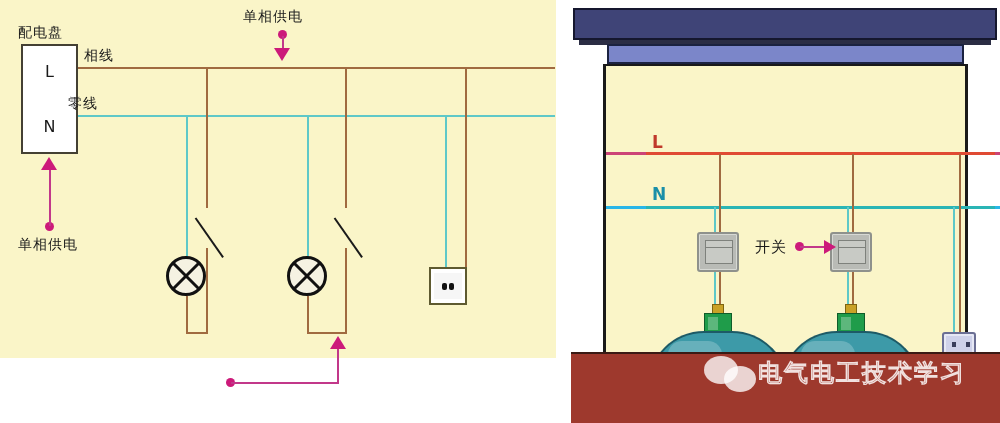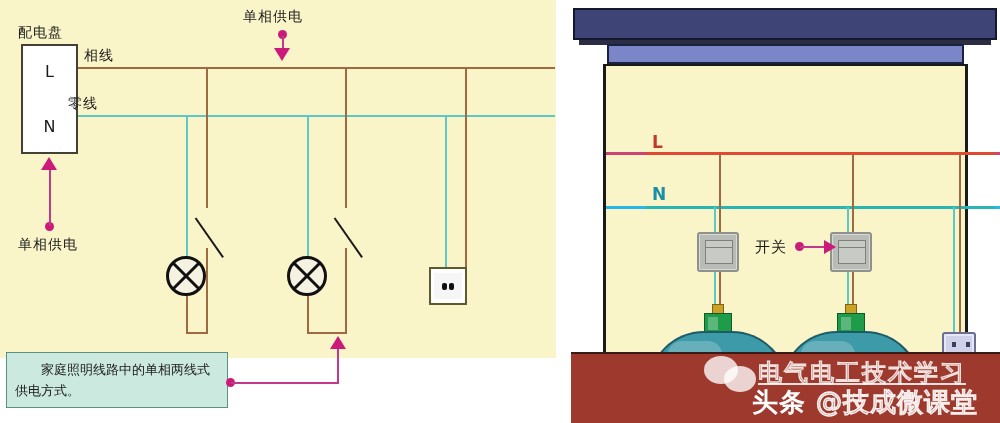--- a/index.html
+++ b/index.html
@@ -248,21 +248,21 @@
 
   #ann-lamp-text { position: absolute; left: 131px; top: 352px; font-size: 15px; color:#1a1a1a; letter-spacing:1px;}
   #ann-lamp-linev{ left: 242px; top: 338px; width: 2px; height: 24px; }
   #ann-lamp-arr  { left: 236px; top: 326px; }
 
   
   #wm-wechat { position: absolute; left: 704px; top: 356px; width: 54px; height: 38px; }
   .wchat-b { position: absolute; border-radius: 50%; background: rgba(255,255,255,.78); }
   #wm-text1 { position: absolute; left: 758px; top: 357px; font-size: 24px; letter-spacing: 2px;
               color: transparent; -webkit-text-stroke: 1.4px rgba(255,255,255,.85);
-              font-weight: 400; white-space: nowrap; text-decoration: underline; }
+              font-weight: 400; white-space: nowrap; }
   #wm-text2 { position: absolute; left: 752px; top: 385px; font-size: 26px; letter-spacing: 1px;
               color: #ffffff; font-weight: bold; white-space: nowrap; }
   #wm-text2 .outl { color: transparent; -webkit-text-stroke: 1.6px rgba(255,255,255,.92); font-weight: 400; }
 </style>
 </head>
 <body>
 
 <div id="root">
 
   <div id="left-wrap">
@@ -309,21 +309,20 @@
     </div>
 
     <div id="ann-two-dot" class="dot"></div>
     <div id="ann-two-line" class="mline"></div>
     <div id="ann-two-arr" class="arrow-d"></div>
 
     <div id="ann-sp-dot" class="dot"></div>
     <div id="ann-sp-line" class="mline"></div>
     <div id="ann-sp-arr" class="arrow-u"></div>
 
-    <div id="caption-box" class="cn">家庭照明线路中的单相两线式供电方式。</div>
     <div id="cap-dot" class="dot"></div>
     <div id="cap-lineh" class="mline"></div>
     <div id="cap-linev" class="mline"></div>
     <div id="cap-arr" class="arrow-u"></div>
   </div>
 
   <div id="right-panel">
 
     <div id="roof-bar"></div>
     <div id="roof-shadow"></div>
@@ -417,15 +416,14 @@
     </div>
 
     <div id="floor"></div>
   </div>
 
   <div id="wm-wechat">
     <div class="wchat-b" style="left:0;top:0;width:34px;height:28px;"></div>
     <div class="wchat-b" style="left:20px;top:10px;width:32px;height:26px;"></div>
   </div>
   <div id="wm-text1" class="cn">电气电工技术学习</div>
-  <div id="wm-text2" class="cn"><span>头条 </span><span class="outl">@技成微课堂</span></div>
 
 </div>
 
 </body></html>

